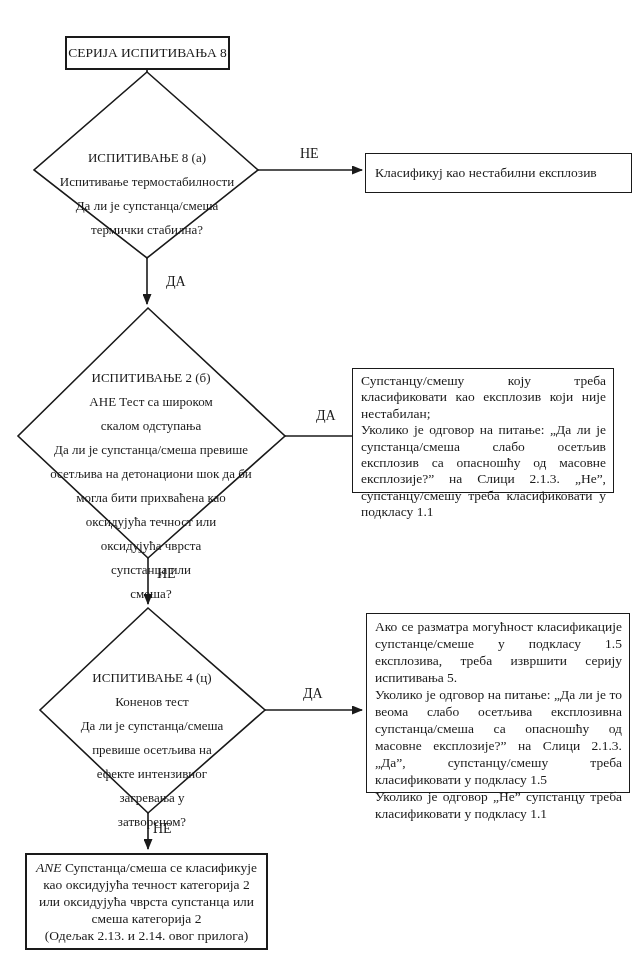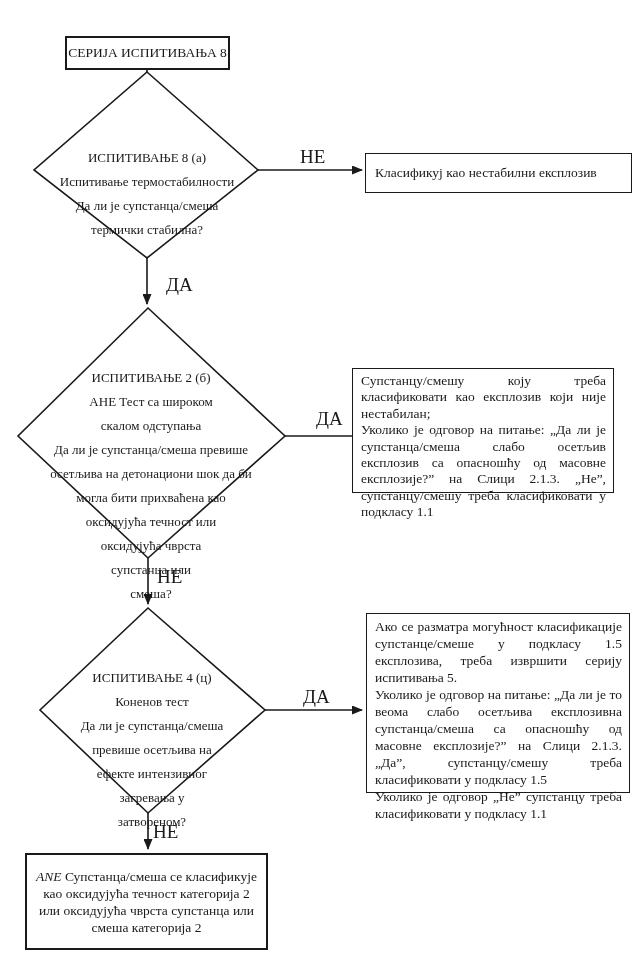--- a/index.html
+++ b/index.html
@@ -52,21 +52,21 @@
 
   .dtext {
     position:absolute;
     text-align:center;
     white-space:pre-line;
     font-size:13px; line-height:24px;
     pointer-events:none;
   }
   .lbl {
     position:absolute;
-    font-size:19px;
+    font-size:14px;
     background:transparent;
   }
 </style>
 </head>
 <body>
 
 <div class="canvas">
 
   <svg class="wires" viewBox="0 0 638 961" aria-hidden="true">
     <defs>
@@ -130,16 +130,17 @@
 Уколико је одговор на питање: „Да ли је супстанца/смеша слабо осетљив експлозив са опасношћу од масовне експлозије?” на Слици 2.1.3. „Не”, супстанцу/смешу треба класификовати у подкласу 1.1</div>
 
   <div class="box result-para p3">Ако се разматра могућност класификације супстанце/смеше у подкласу 1.5 експлозива, треба извршити серију испитивања 5.
 Уколико је одговор на питање: „Да ли је то веома слабо осетљива експлозивна супстанца/смеша са опасношћу од масовне експлозије?” на Слици 2.1.3. „Да”, супстанцу/смешу треба класификовати у подкласу 1.5
 Уколико је одговор „Не” супстанцу треба класификовати у подкласу 1.1</div>
 
   <div class="box final-box">
     <div>
       <span class="it">ANE</span>
       <span>Супстанца/смеша се класификује као оксидујућа течност  категорија 2 или оксидујућа чврста супстанца или смеша категорија 2</span>
+      <div>(Одељак 2.13. и 2.14. овог прилога)</div>
     </div>
   </div>
 
 </div>
 
 </body></html>

